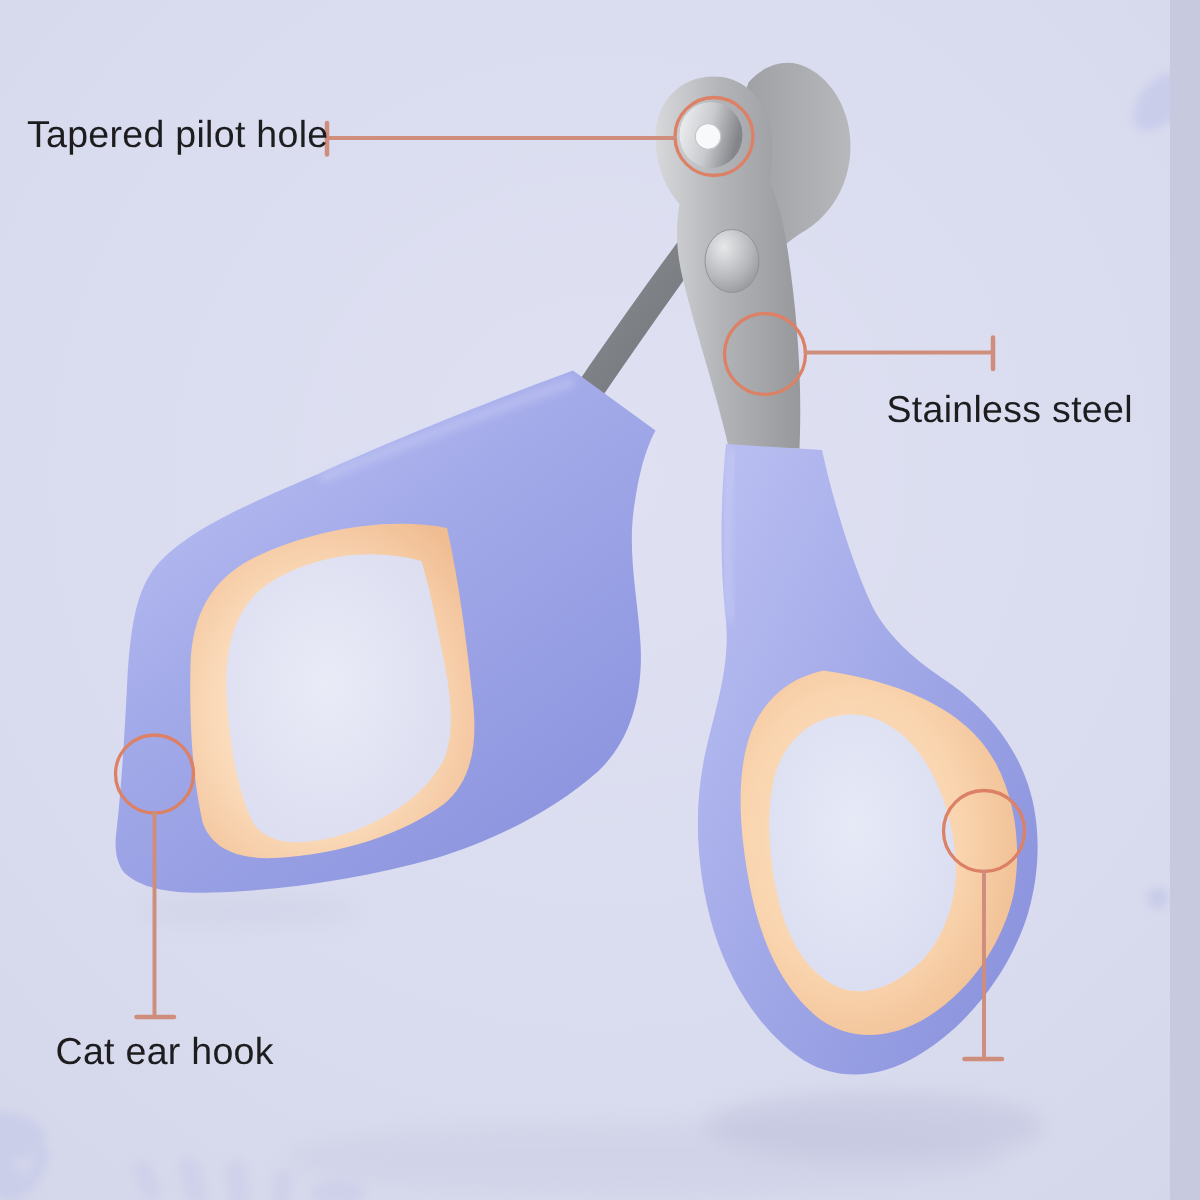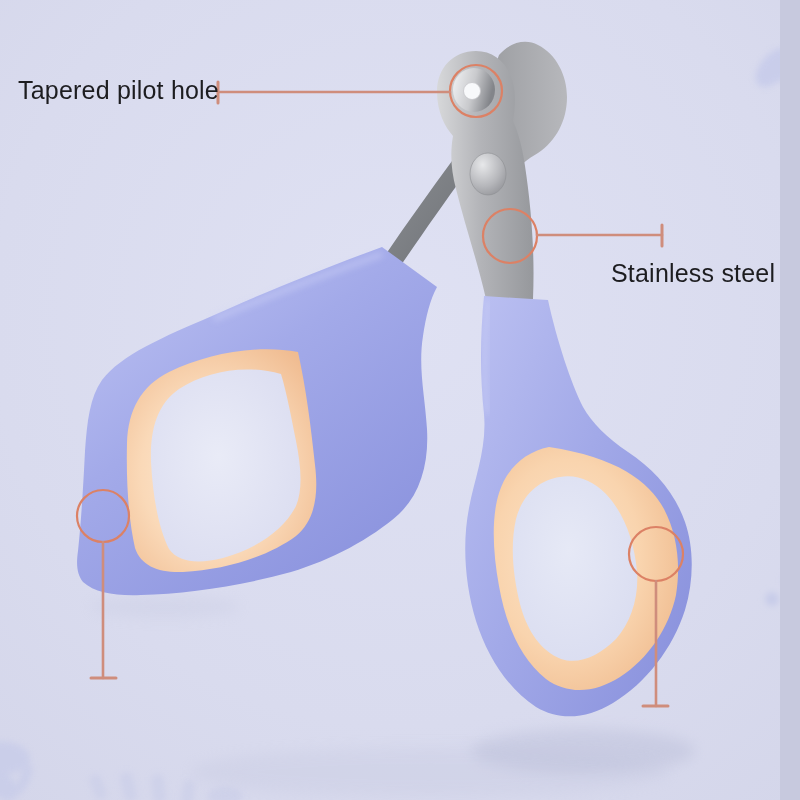--- a/index.html
+++ b/index.html
@@ -180,16 +180,17 @@
       <line x1="91" y1="678" x2="116" y2="678" stroke-width="3" stroke="#cf8d7c"></line>
 
       <circle cx="656" cy="554" r="27" stroke-width="2.2" stroke="#dc8165"></circle>
       <line x1="656" y1="581" x2="656" y2="706" stroke-width="2.6" stroke="#cf8d7c"></line>
       <line x1="643" y1="706" x2="668" y2="706" stroke-width="3" stroke="#cf8d7c"></line>
     </g>
   </svg>
 
   <div class="callout-label" style="left:18px;top:77px;">Tapered pilot hole</div>
 
-  <div class="callout-label" style="left:611px;top:260px;">Stainless steel</div>
+  <div class="callout-label" style="left:591px;top:260px;">Stainless steel</div>
 
+  <div class="callout-label" style="left:37px;top:688px;">Cat ear hook</div>
 
 </div>
 
 </body></html>

